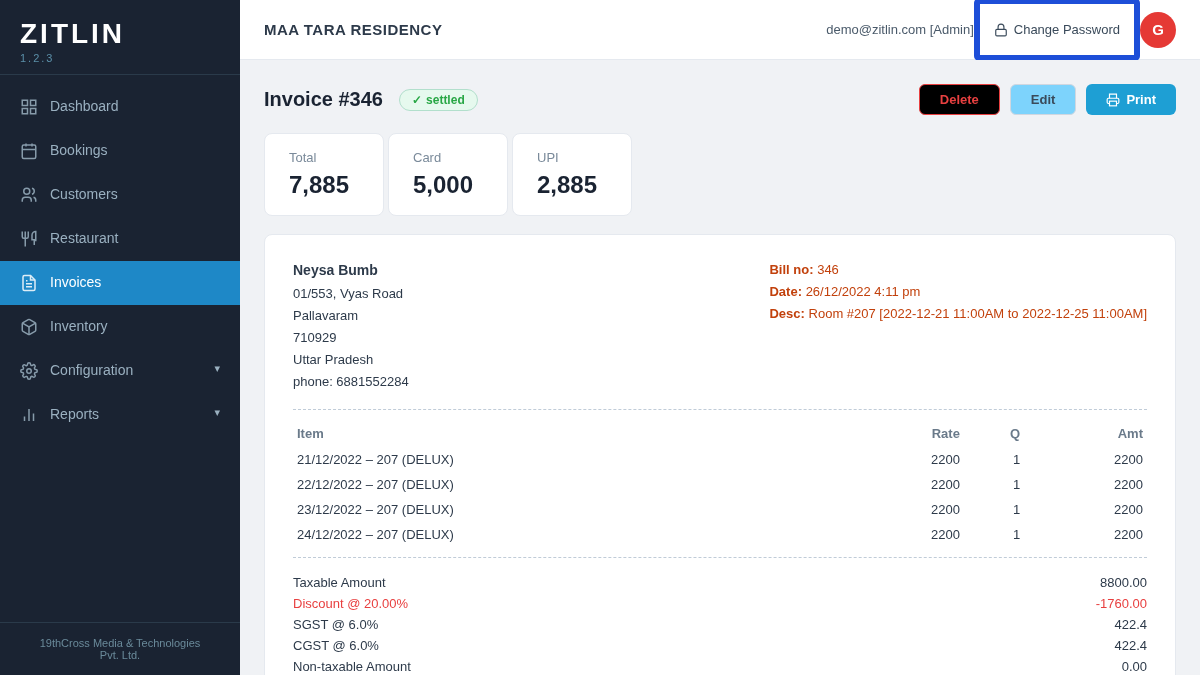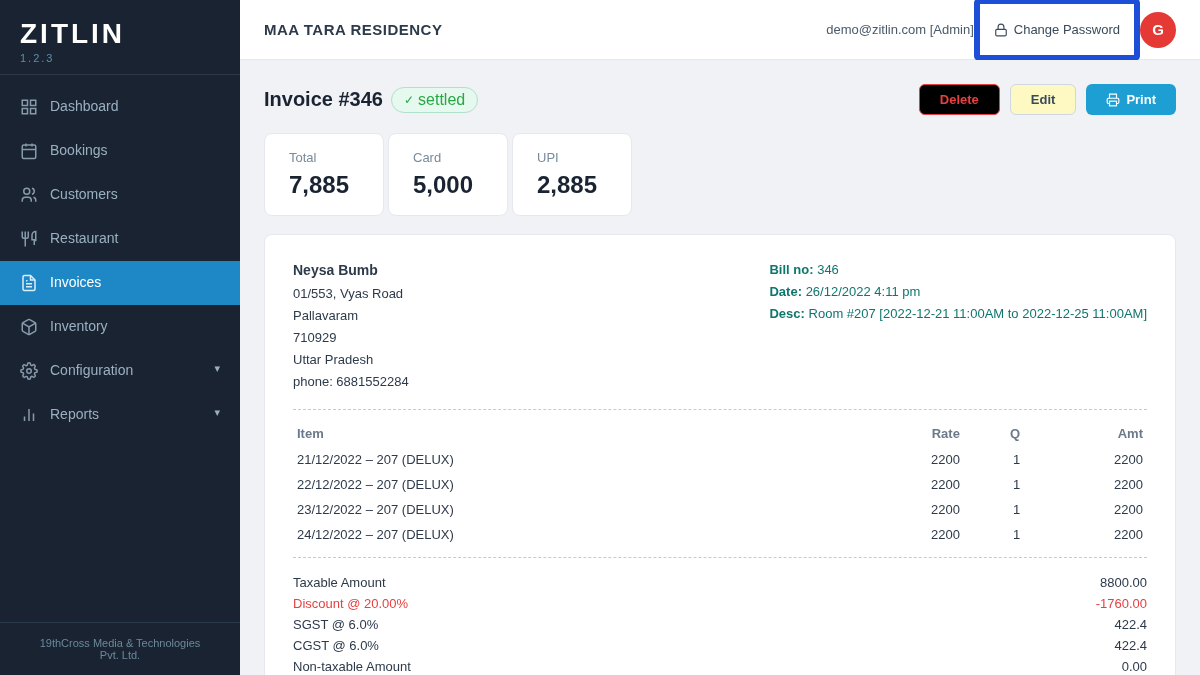--- a/index.html
+++ b/index.html
@@ -128,35 +128,35 @@
     
     .invoice-header-row {
       display: flex;
       align-items: center;
       justify-content: space-between;
       margin-bottom: 18px;
     }
     .invoice-title-group {
       display: flex;
       align-items: center;
-      gap: 8px;
+      gap: 16px;
     }
     .invoice-title {
       font-size: 20px;
       font-weight: 700;
       color: #1a2332;
     }
     .settled-badge {
       background: #e6f9ee;
       color: #28a745;
       border: 1px solid #b2dfcc;
       border-radius: 20px;
       padding: 3px 12px;
-      font-size: 16px;
-      font-weight: 400;
+      font-size: 12px;
+      font-weight: 700;
       display: flex;
       align-items: center;
       gap: 4px;
     }
     .settled-badge::before {
       content: '✓';
       color: #28a745;
       font-size: 12px;
     }
     .action-buttons {
@@ -168,21 +168,21 @@
       background: #000000;
       color: #e84040;
       padding: 7px 20px;
       border-radius: 6px;
       font-size: 13px;
       font-weight: 600;
       cursor: pointer;
     }
     .btn-edit {
       border: 1.5px solid #d0d7e0;
-      background: #fef9c3;
+      background: #7dd3fc;
       color: #3a4a5a;
       padding: 7px 20px;
       border-radius: 6px;
       font-size: 13px;
       font-weight: 600;
       cursor: pointer;
     }
     .btn-print {
       background: #1e9fd4;
       color: #fff;
@@ -237,21 +237,21 @@
       font-size: 13px;
       color: #2d3a4a;
       line-height: 1.7;
     }
     .customer-info p.name {
       font-weight: 700;
       font-size: 14px;
     }
     .bill-info p {
       font-size: 13px;
-      color: #0f766e;
+      color: #c2410c;
       line-height: 1.7;
       text-align: left;
     }
     .divider-dashed {
       border: none;
       border-top: 1.5px dashed #c0ccd8;
       margin: 10px 0;
     }
     .invoice-table {
       width: 100%;

